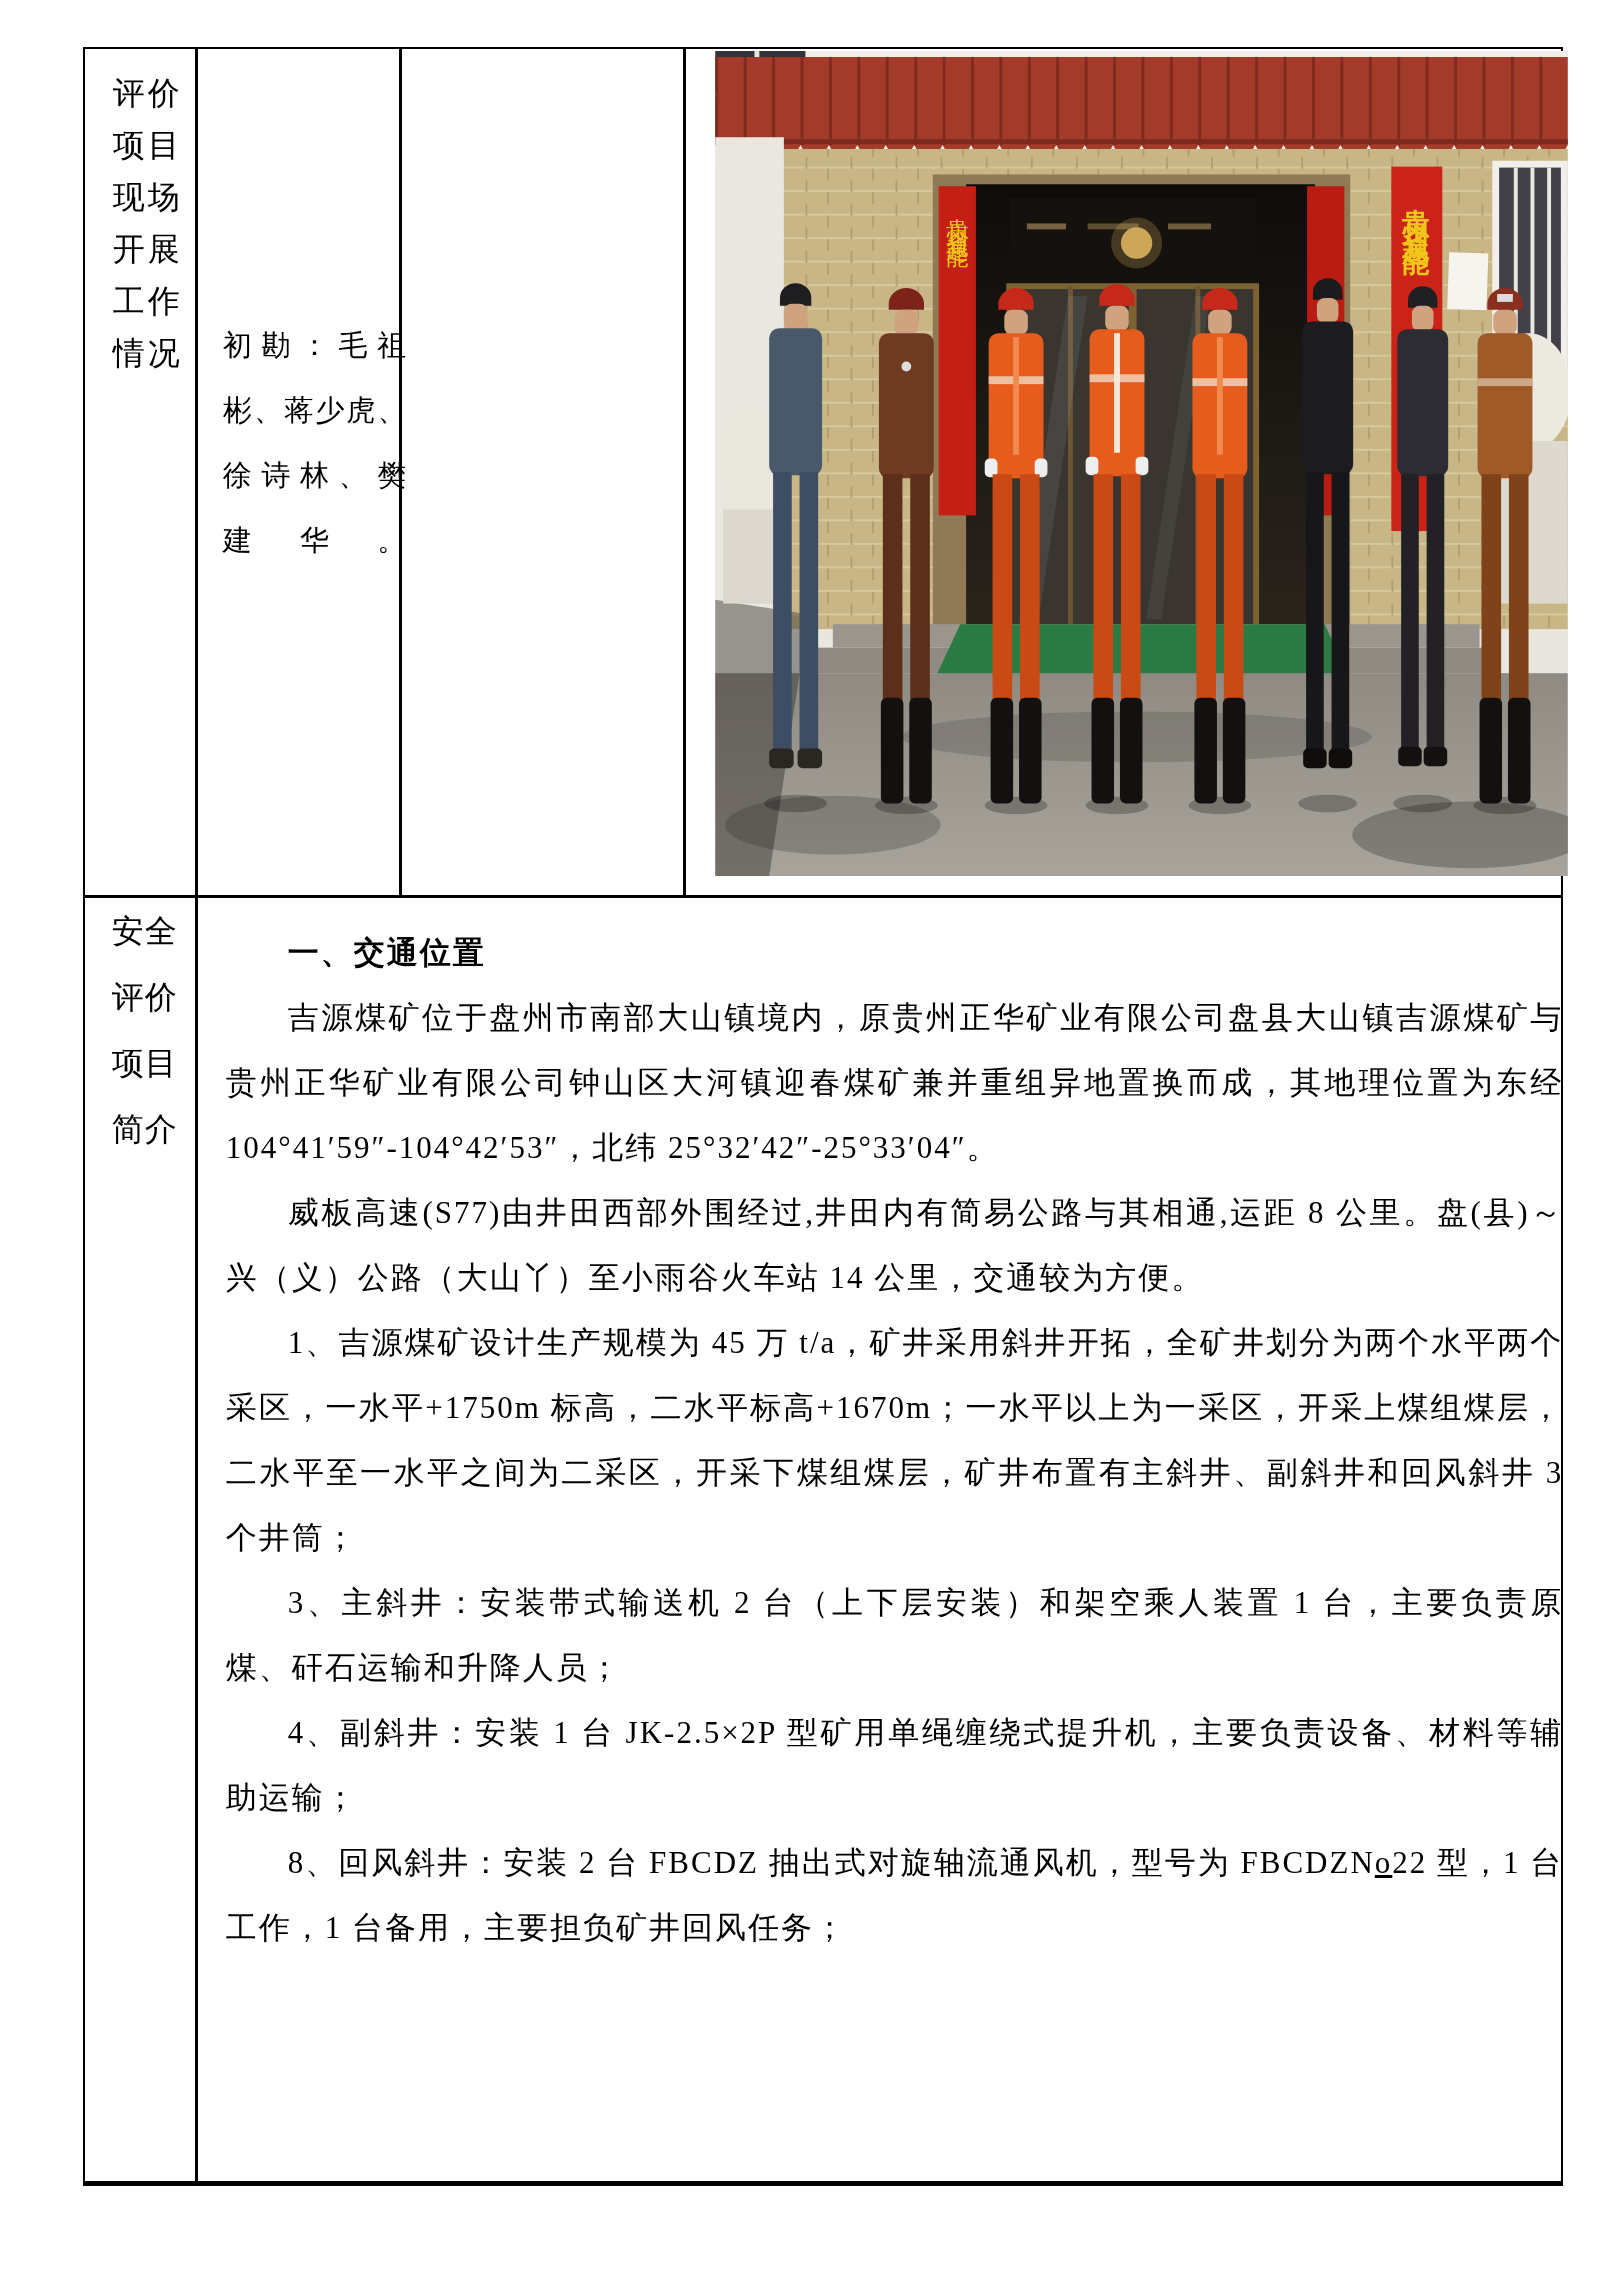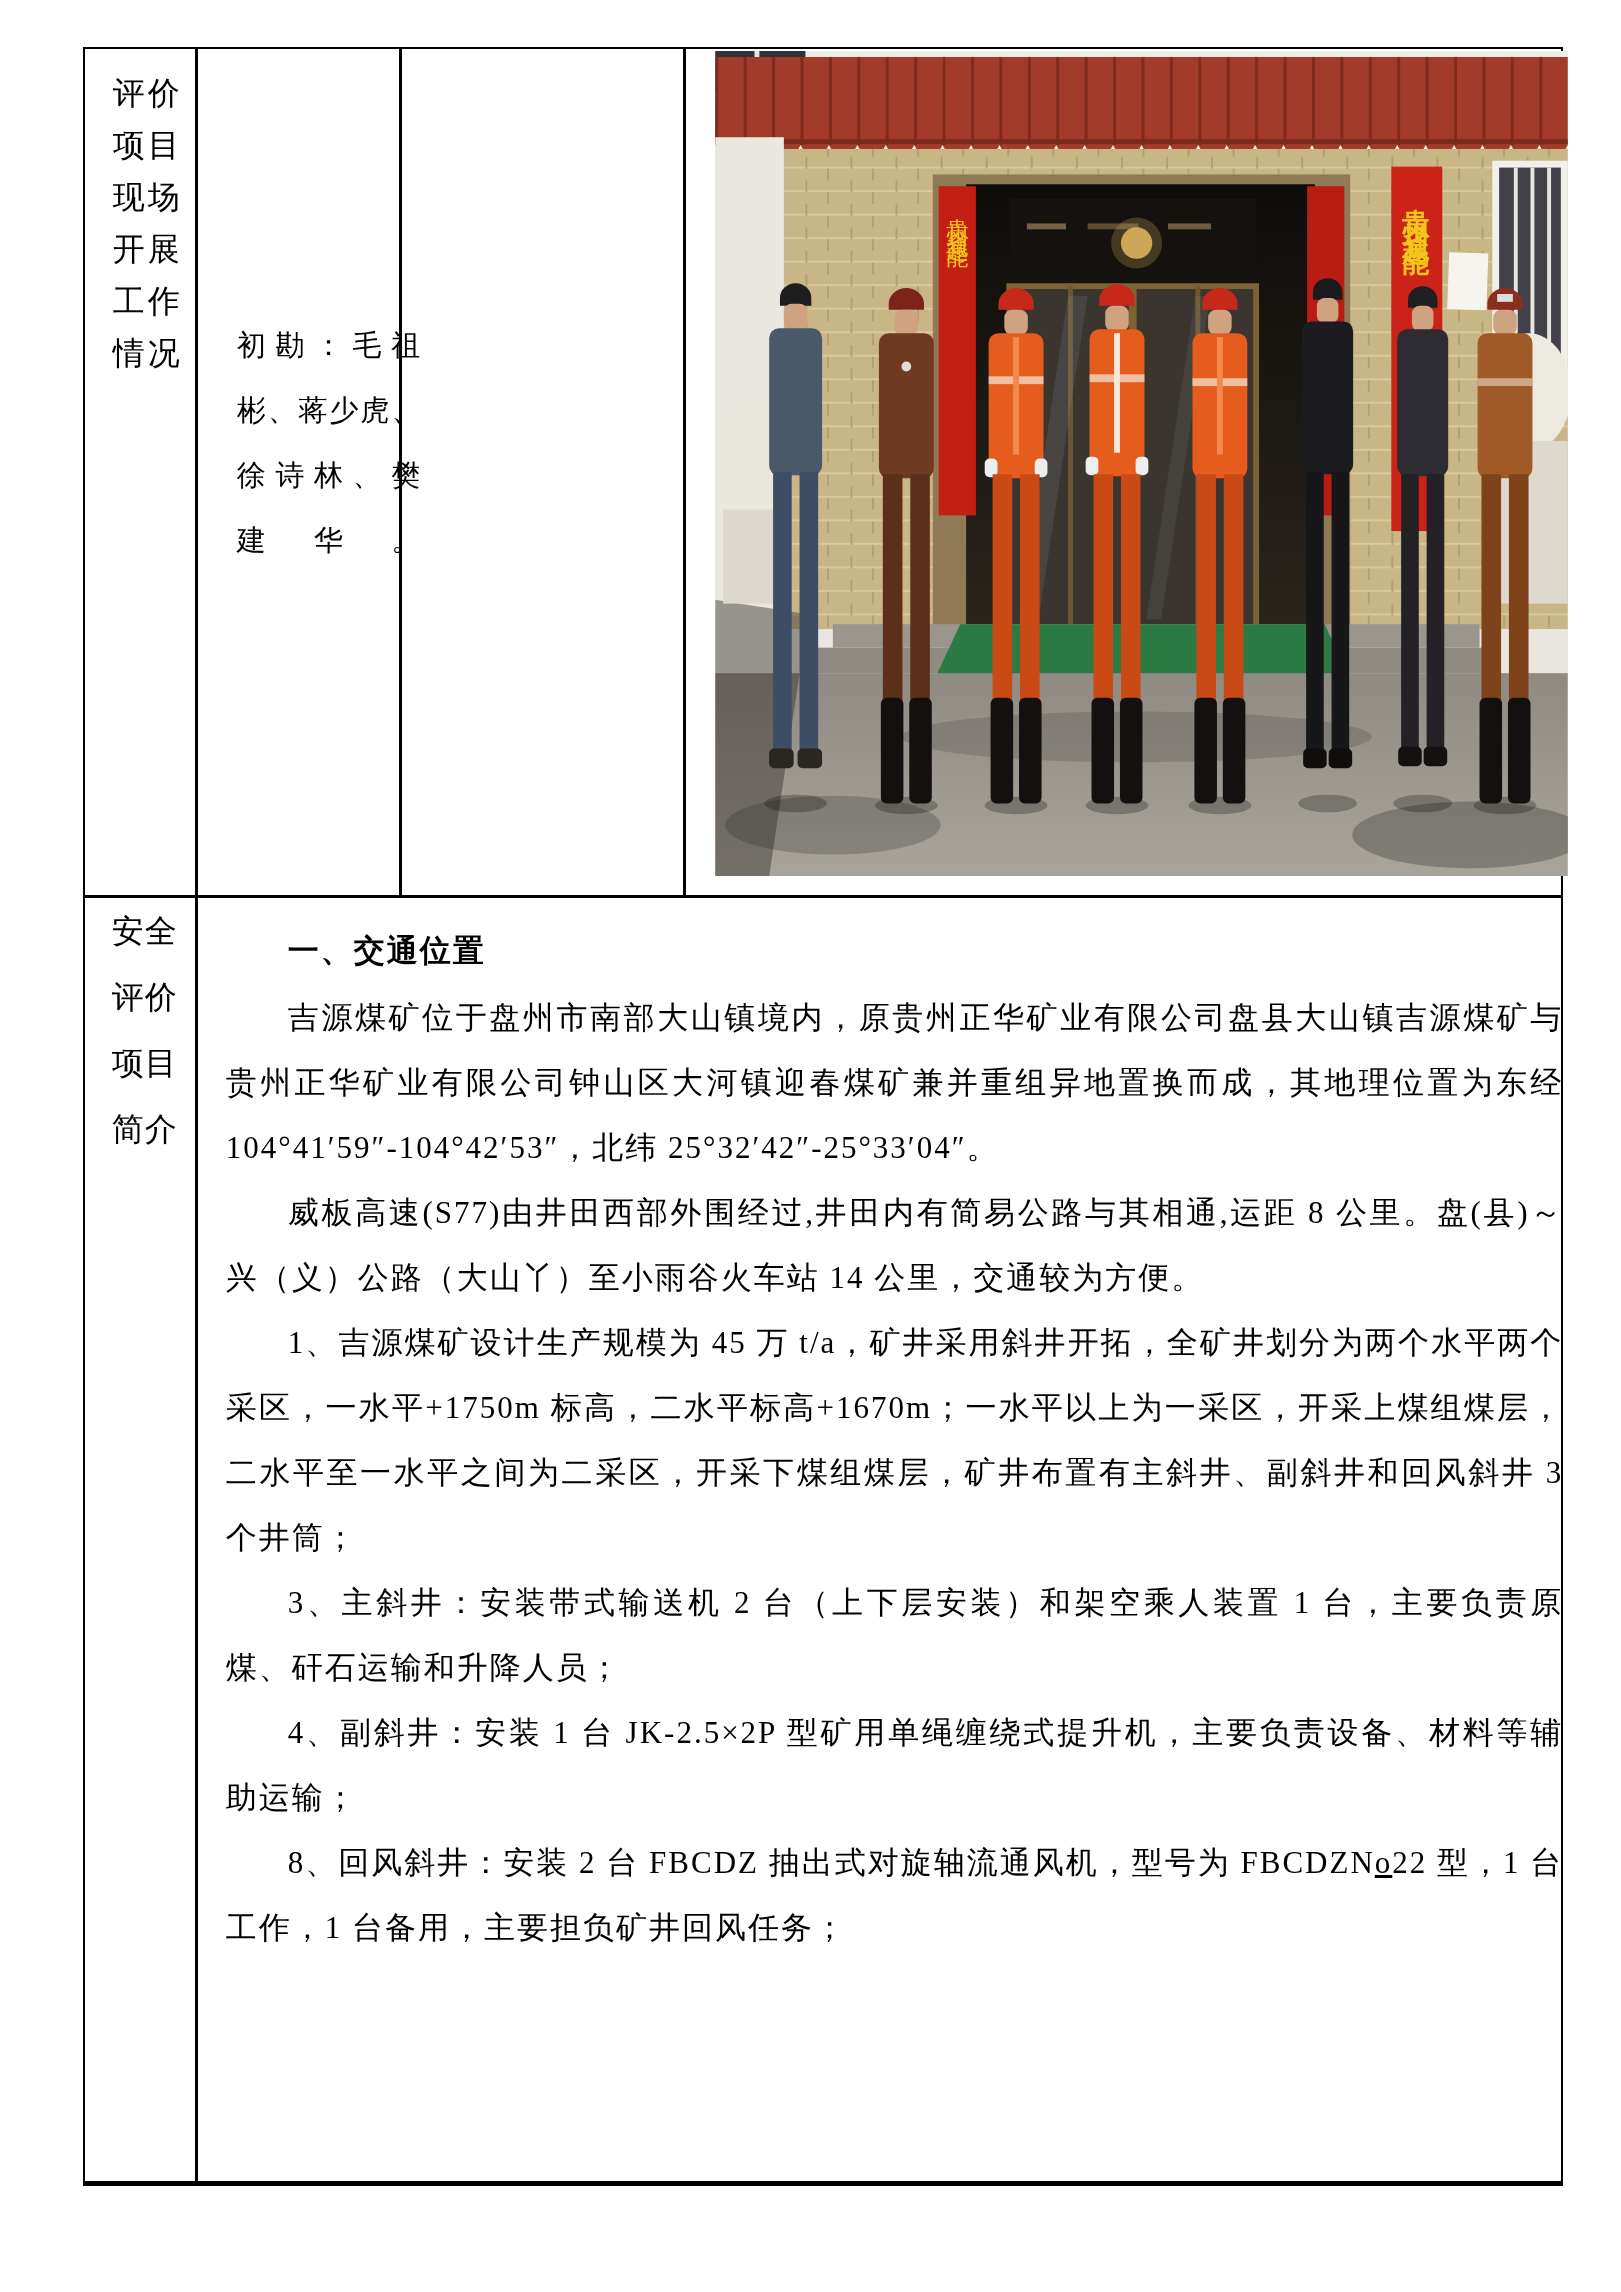--- a/index.html
+++ b/index.html
@@ -16,35 +16,35 @@
   .vsep{width:2.9px;}
   .sepA{left:110px;top:0;height:2132px;}
   .sepB{left:314px;top:0;height:846px;}
   .sepC{left:598px;top:0;height:846px;}
   .rowsep{left:0;top:846px;width:1476px;height:2.9px;}
   .cell{position:absolute;box-sizing:border-box;margin-left:16px;}
   
   .cellA{left:0;top:0;width:110px;height:846px;padding-top:17.6px;}
   .labelV1{white-space:pre-line;text-align:justify;text-align-last:justify;
     width:67px;margin-left:11.8px;font-size:32px;line-height:52px;}
-  .cellB{left:127px;top:0;width:201px;height:846px;display:flex;align-items:center;padding:0 8.8px;}
+  .cellB{left:113px;top:0;width:201px;height:846px;display:flex;align-items:center;padding:0 8.8px;}
   .textB{white-space:pre-line;text-align:justify;text-align-last:justify;width:100%;
     font-size:29px;line-height:65px;padding-bottom:59px;}
   .cellC{left:317px;top:0;width:281px;height:846px;display:flex;align-items:center;padding:0 13.7px;}
   .textC{white-space:pre-line;text-align:justify;text-align-last:justify;width:100%;
     font-size:29px;line-height:65px;}
   .cellD{left:601px;top:0;width:875px;height:846px;}
   
   .cellE{left:0;top:849px;width:110px;height:1283px;display:flex;}
   .labelV2{white-space:pre-line;text-align:justify;text-align-last:justify;
     width:65px;margin-left:10.8px;font-size:32px;line-height:66px;}
   .cellF{left:113px;top:849px;width:1363px;height:1283px;padding:21.6px 13.7px 0 11.8px;}
   .bodytext{font-size:31px;line-height:65px;text-align:justify;letter-spacing:2px;}
   .bodytext p{margin:0;text-indent:2em;}
-  .bodytext p.head{font-weight:bold;font-family:Liberation Mono, monospace;}
+  .bodytext p.head{font-weight:bold;font-family:Liberation Serif, serif;}
   .u-num{text-decoration:underline;}
   
   .photo{position:absolute;left:12.7px;top:2px;width:853px;height:825px;background:#e9e6df;overflow:hidden;}
   .photo svg{position:absolute;left:0;top:0;}
   .banner-text{position:absolute;writing-mode:vertical-rl;color:#f2c51d;
     font-family:"DejaVu Sans","Liberation Sans",sans-serif;z-index:3;}
   .bt-left{left:228px;top:149px;font-size:22.5px;letter-spacing:6.9px;}
   .bt-right{left:683px;top:135px;font-size:27.4px;letter-spacing:9.8px;font-weight:bold;}
 </style>
 </head>

